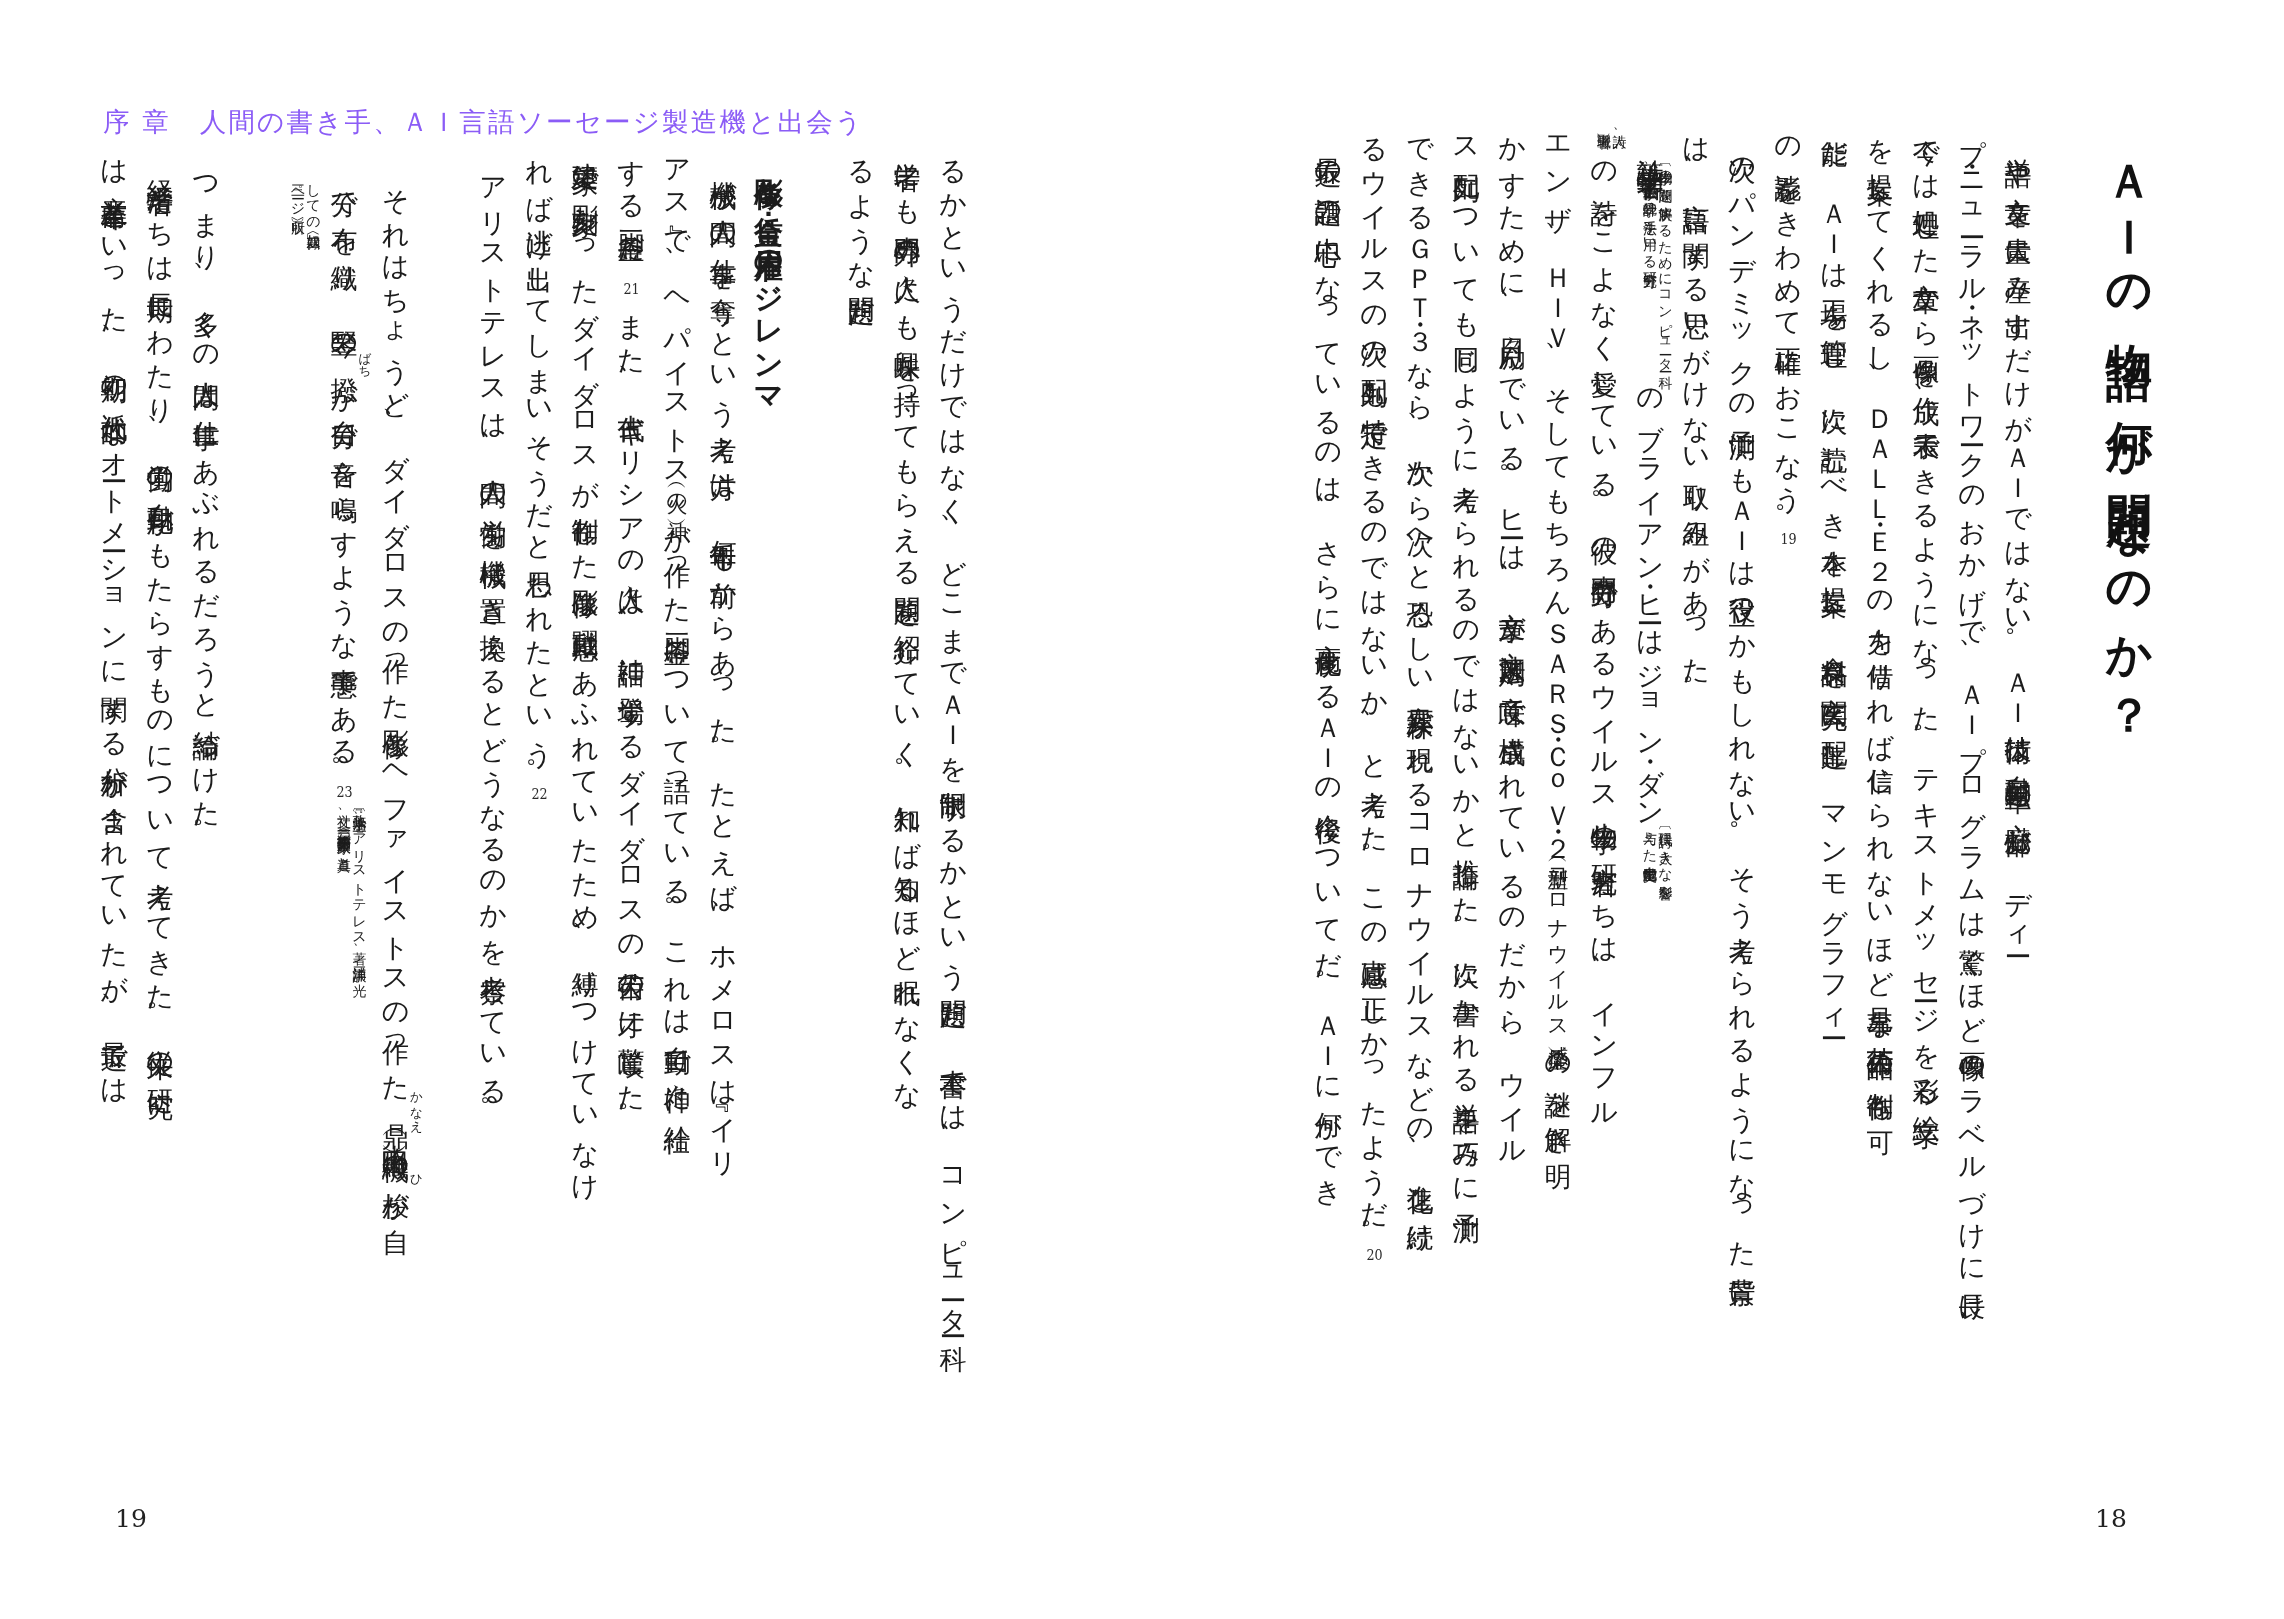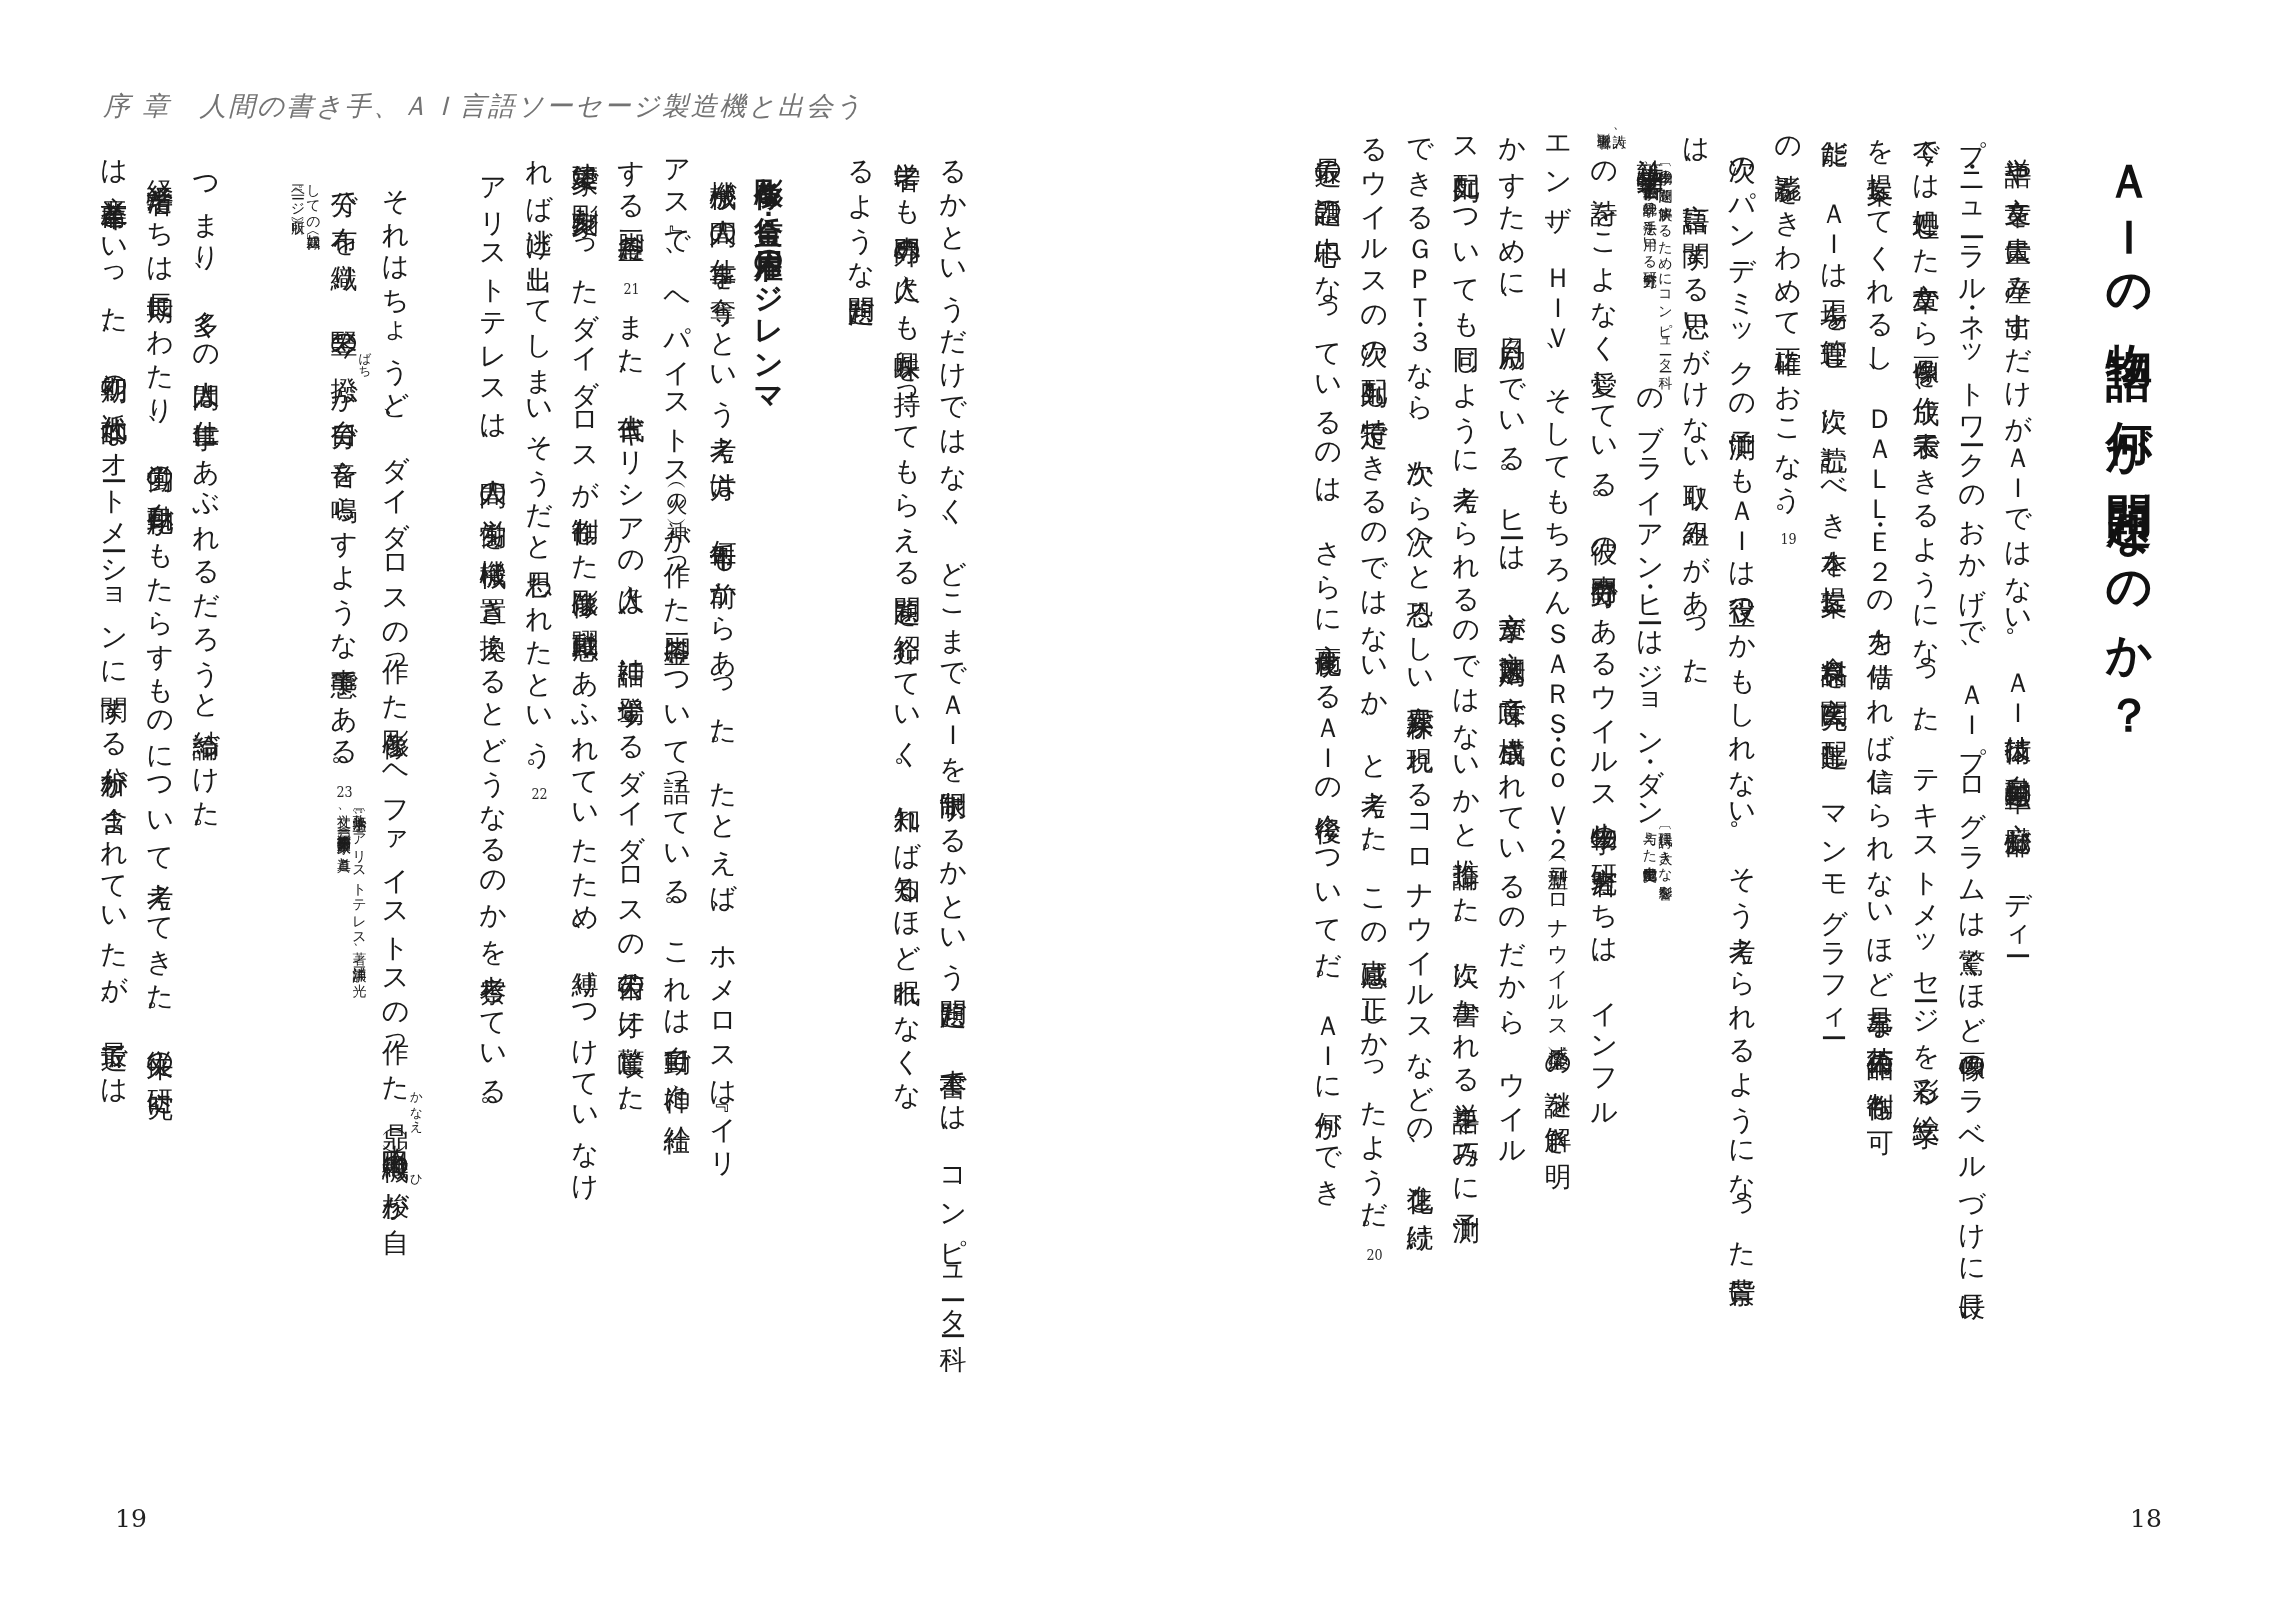--- a/index.html
+++ b/index.html
@@ -2,22 +2,22 @@
 <html style="font-size:11.8px"><head>
 <meta charset="utf-8">
 <style>
   html,body{margin:0;padding:0;}
   body{width:2284px;height:1620px;background:#ffffff;position:relative;
        font-family:"DejaVu Serif","Liberation Serif",serif;color:#1c1c1c;}
   .page{position:absolute;top:0;width:1142px;height:1620px;background:#ffffff;}
   #page-left{left:0;}
   #page-right{left:1142px;}
 
-  .running-header{position:absolute;left:103px;top:88px;font-size:26.5px;
-                  letter-spacing:2.2px;color:#737373;white-space:nowrap;font-style:italic;}
+  .running-header{position:absolute;left:103px;top:104px;font-size:26.5px;
+                  letter-spacing:2.2px;color:#8b5cf6;white-space:nowrap;}
 
   .chapter-title{position:absolute;right:123px;top:132px;
                  writing-mode:vertical-rl;text-orientation:mixed;
                  font-family:"DejaVu Sans","Liberation Sans",sans-serif;
                  font-weight:bold;font-size:46px;letter-spacing:10.3px;color:#111;}
 
   .vbody{position:absolute;writing-mode:vertical-rl;text-orientation:mixed;
          font-size:27px;color:#1c1c1c;}
   #right-cols{top:119px;right:243px;height:1396px;}
   #left-cols{top:141px;right:166px;height:1382px;}
@@ -32,21 +32,21 @@
   .sm{font-size:20.6px;letter-spacing:1.5px;}
   .notenum{text-combine-upright:all;font-size:14.7px;letter-spacing:0;color:#2a2a2a;}
   .wari{display:inline-block;writing-mode:vertical-rl;font-size:14px;
         line-height:15.4px;letter-spacing:0.7px;vertical-align:middle;margin:4.4px 0;}
   .wari .wl{display:block;line-height:15.4px;}
   ruby{ruby-position:over;}
   rt{font-size:12.5px;letter-spacing:0;}
 
   .pagenum{position:absolute;top:1504px;font-size:25px;color:#222;}
   .pagenum-left{left:115px;}
-  .pagenum-right{left:988px;}
+  .pagenum-right{left:953px;}
 </style>
 </head>
 <body>
 
 <div class="page" id="page-left">
   <div class="running-header">序 章　人間の書き手、ＡＩ言語ソーセージ製造機と出会う</div>
   <div class="vbody" id="left-cols">
       <div class="vline">るかというだけではなく、どこまでＡＩを制限するかという問題だ。本書では、コンピューター科</div>
       <div class="vline">学者にも専門外の人々にも興味を持ってもらえる問題を紹介していく。知れば知るほど眠れなくな</div>
       <div class="vline">るような問題だ。</div>

